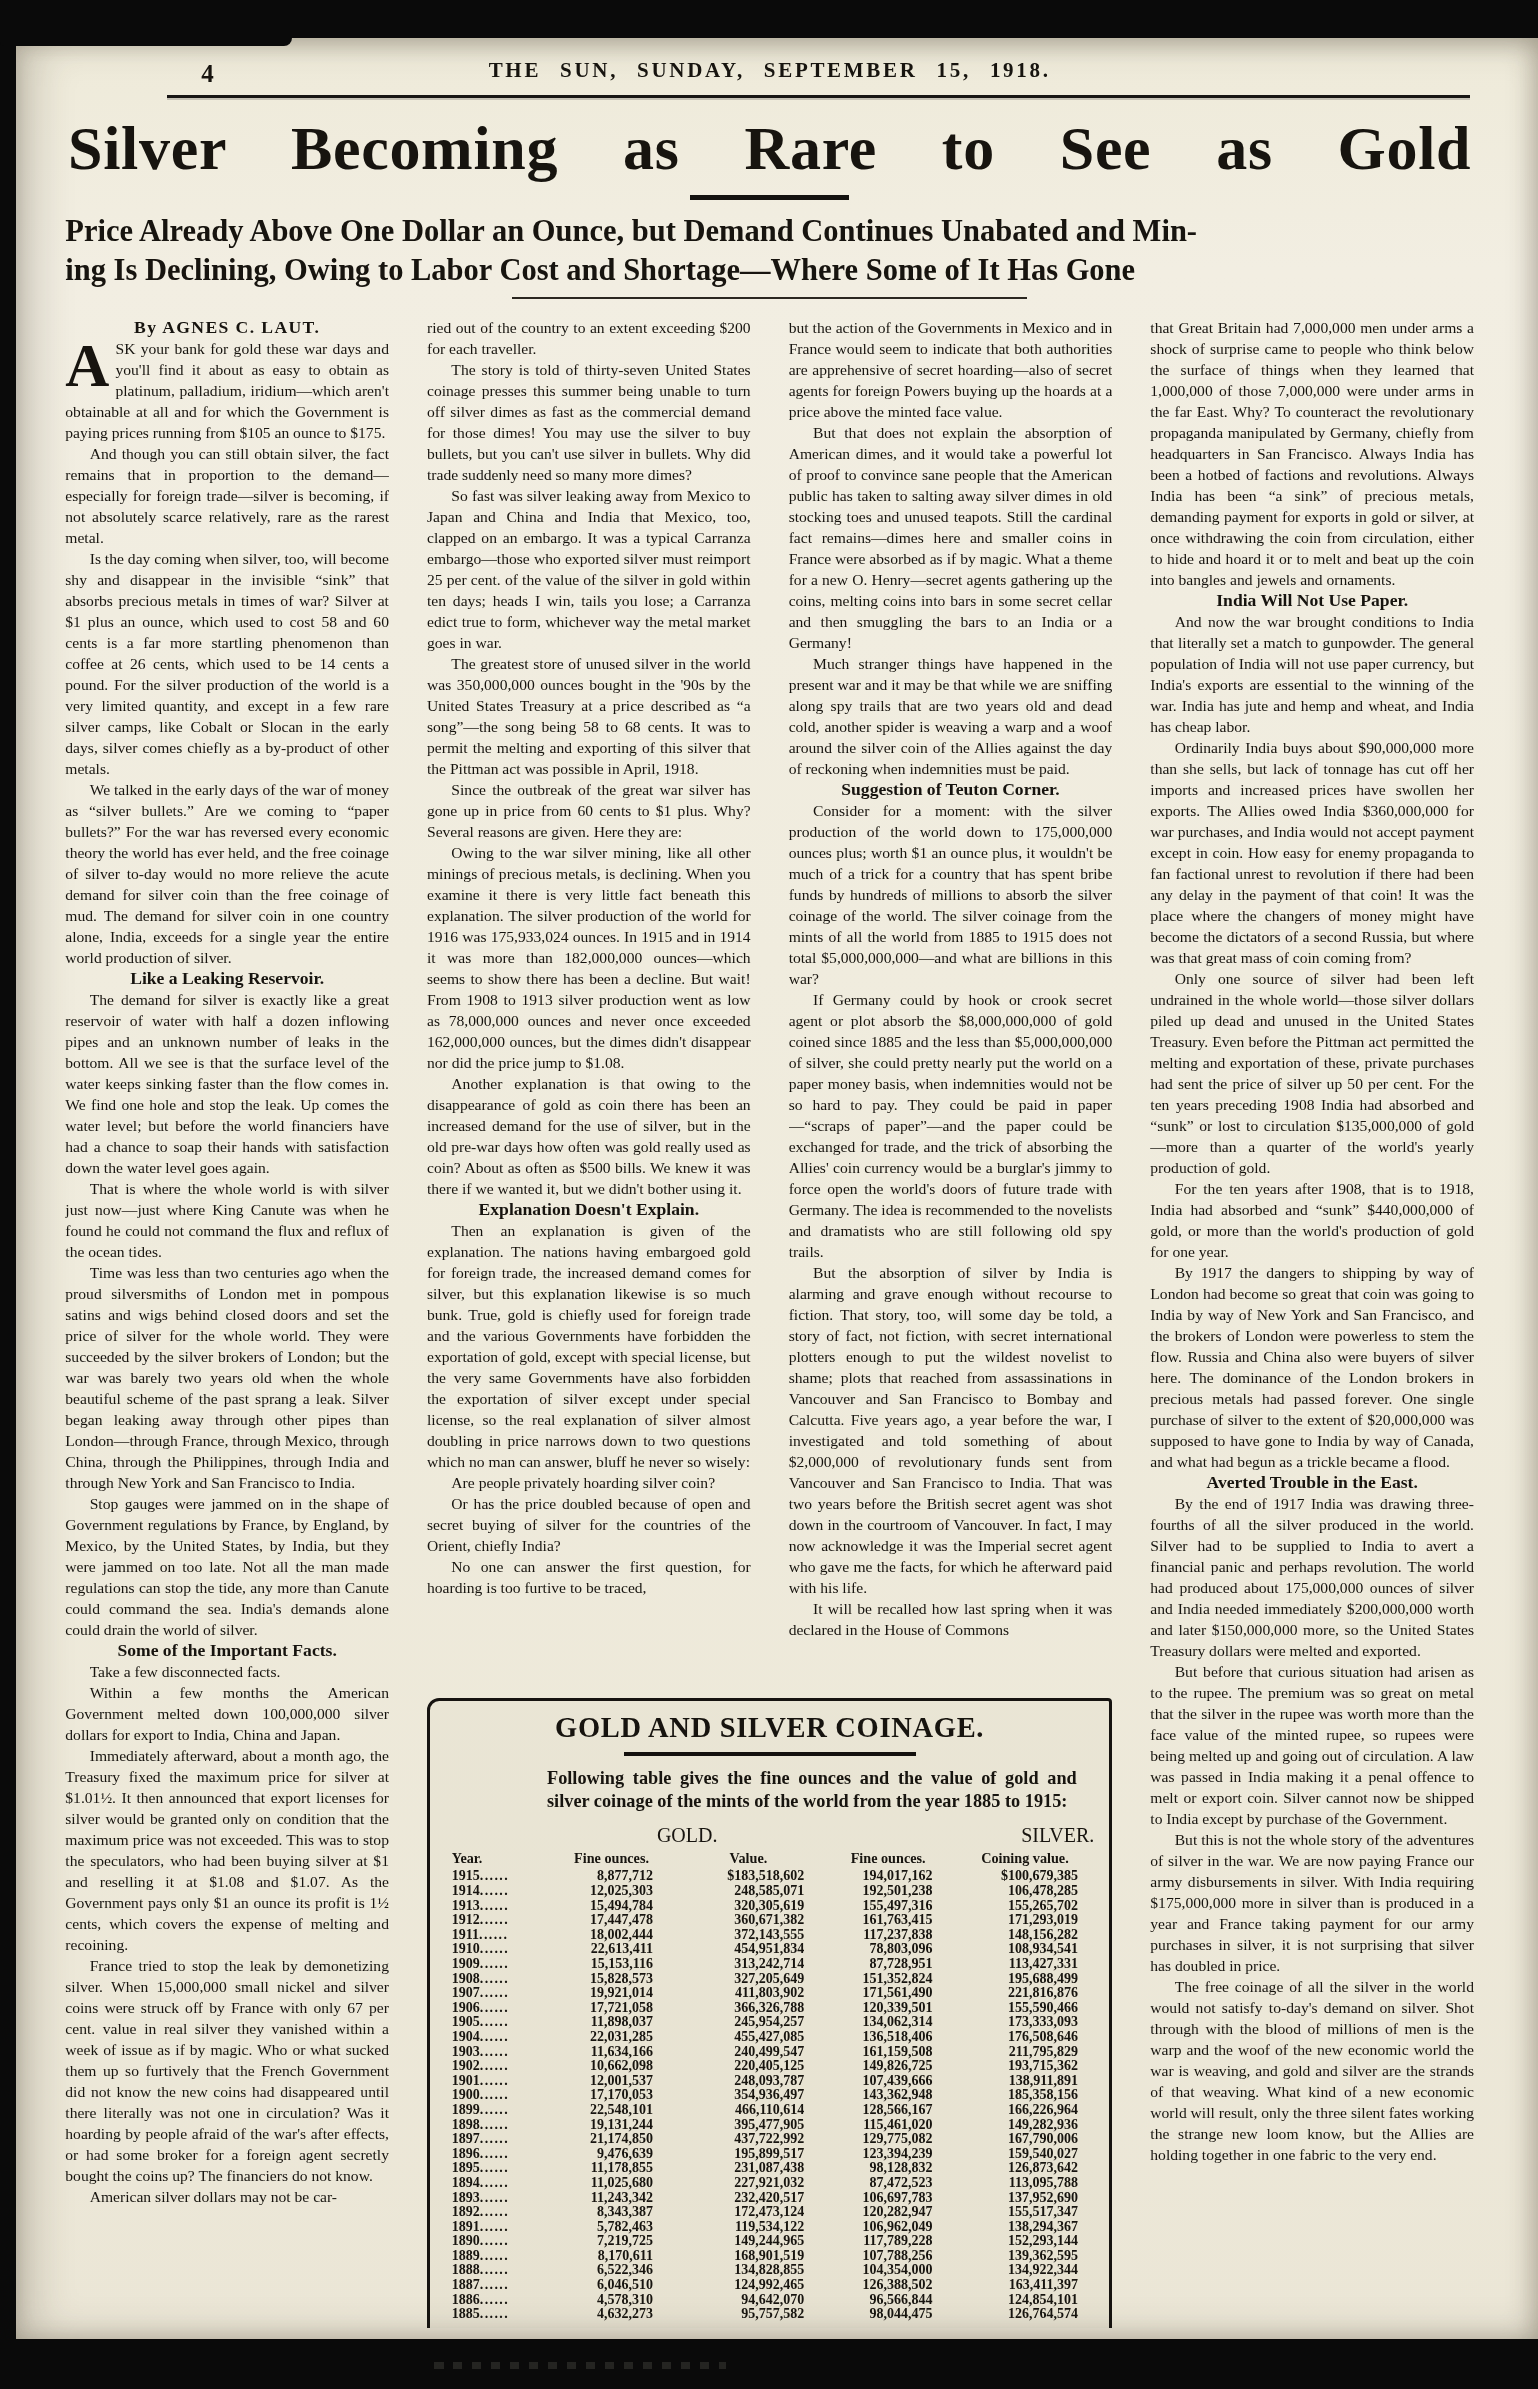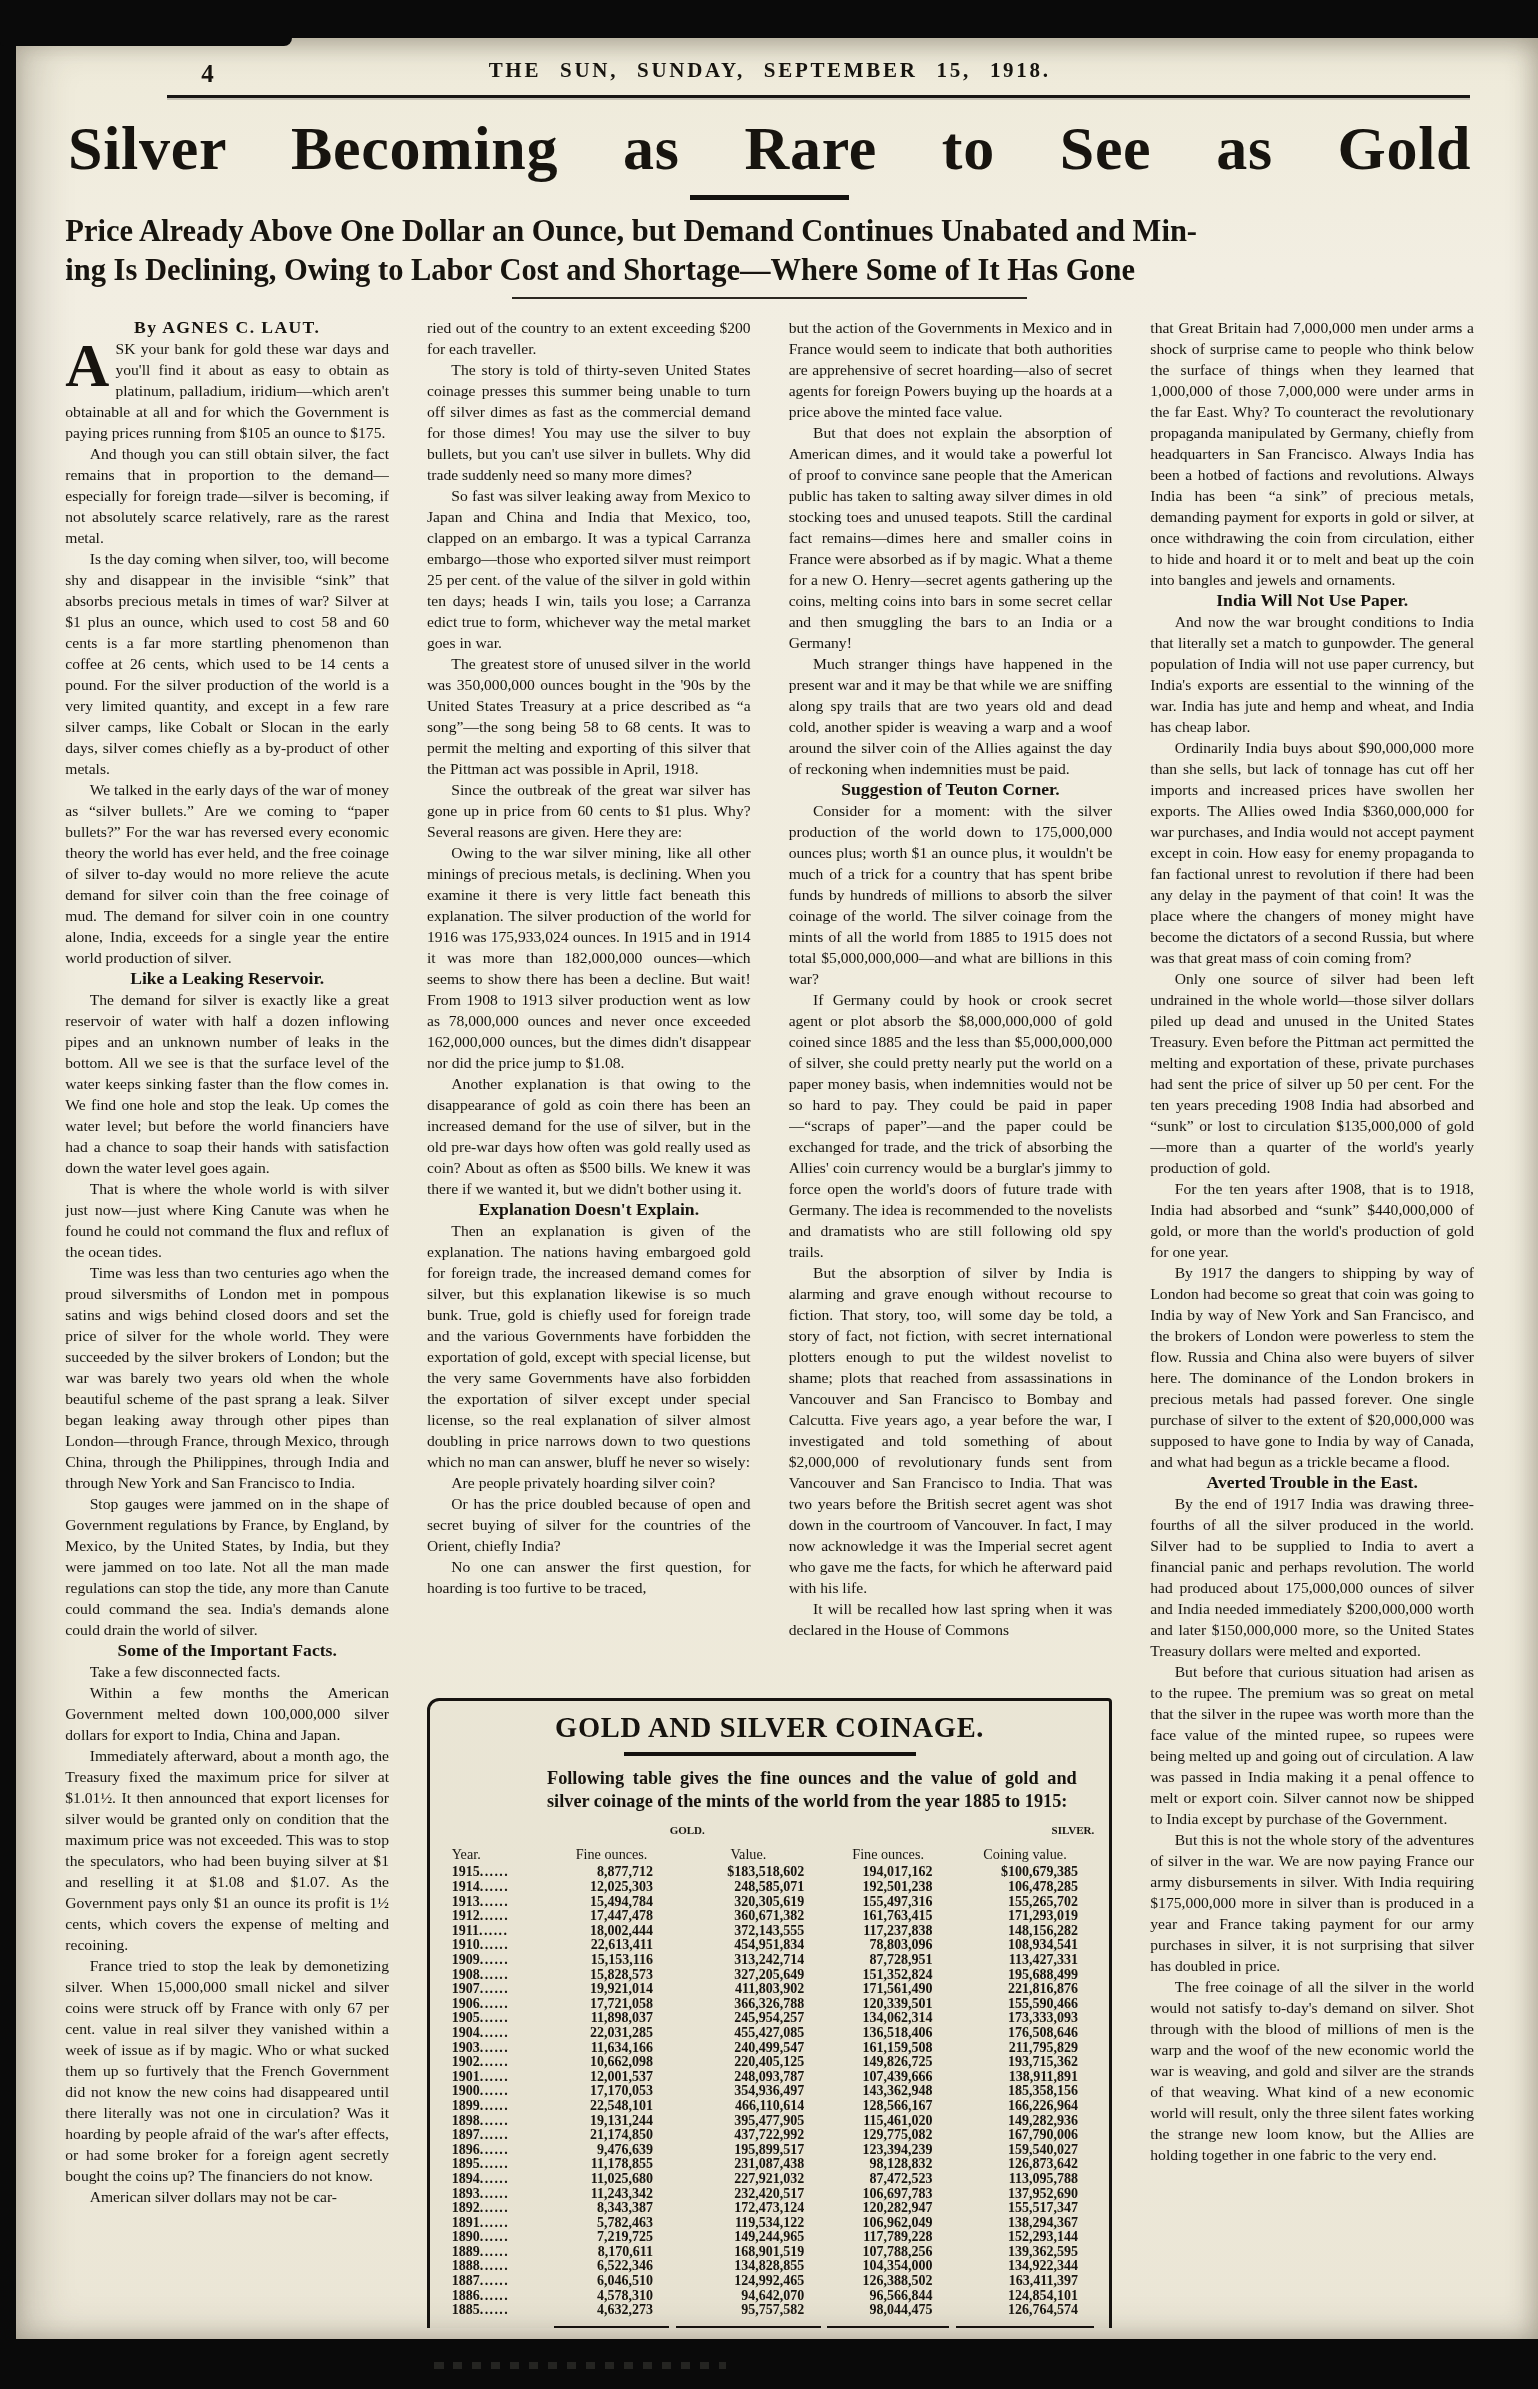--- a/index.html
+++ b/index.html
@@ -37,24 +37,24 @@
   .blk-opening::first-letter{float:left;font-size:61px;line-height:47px;padding:4.7px 6.1px 0 0;font-weight:bold;}
   .blk-para{text-indent:24.4px;}
   .blk-cont{text-indent:0;}
   .blk-subhead{text-align:center;font-weight:bold;font-size:17.6px;margin:8.8px 0 4.7px;text-indent:0;}
   .tablebox{grid-column:2/4;grid-row:2;border:3.4px solid #161310;border-radius:12.2px 4.1px 5.4px 5.4px;
         padding:11px 15px 9.5px;background:rgba(40,30,10,0.02);}
   .tb-title{margin:0 0 0;text-align:center;font-size:28.5px;font-weight:bold;letter-spacing:0.7px;}
   .tb-title-rule{width:292px;height:4.1px;background:#14110e;margin:8.1px auto 11px;}
   .tb-intro{margin:0 17.6px 11px 102px;font-weight:bold;font-size:18.3px;line-height:23px;text-align:justify;}
   .tb-grid{display:grid;grid-template-columns:102px 1fr 1.25fr 1.05fr 1.2fr;column-gap:6.8px;align-items:end;}
-  .tb-groups{font-weight:bold;font-size:11px;margin-bottom:10px;}
+  .tb-groups{font-weight:normal;font-size:20px;margin-bottom:3px;}
   .g-gold{grid-column:2/4;text-align:center;}
   .g-silver{grid-column:4/6;text-align:right;}
-  .tb-head{font-weight:normal;font-size:14.2px;margin-bottom:2.7px;}
+  .tb-head{font-weight:bold;font-size:14.2px;margin-bottom:2.7px;}
   .tb-head .h-year{text-align:left;padding-left:6.8px;}
   .tb-head span{text-align:center;}
   .tb-row{font-weight:bold;font-size:14px;line-height:14.6px;}
   .c-year{padding-left:6.8px;}
   .c-year::after{content:"......";letter-spacing:1.4px;}
   .c-num{text-align:right;padding-right:16.3px;font-variant-numeric:tabular-nums;}
   .tb-totals{margin-top:8.1px;font-size:15.6px;line-height:17.6px;}
   .tb-totals .c-label{padding-left:31px;font-weight:bold;}
   .tb-totals .c-num{border-top:2px solid #14110e;padding-top:5.4px;}
 </style>

